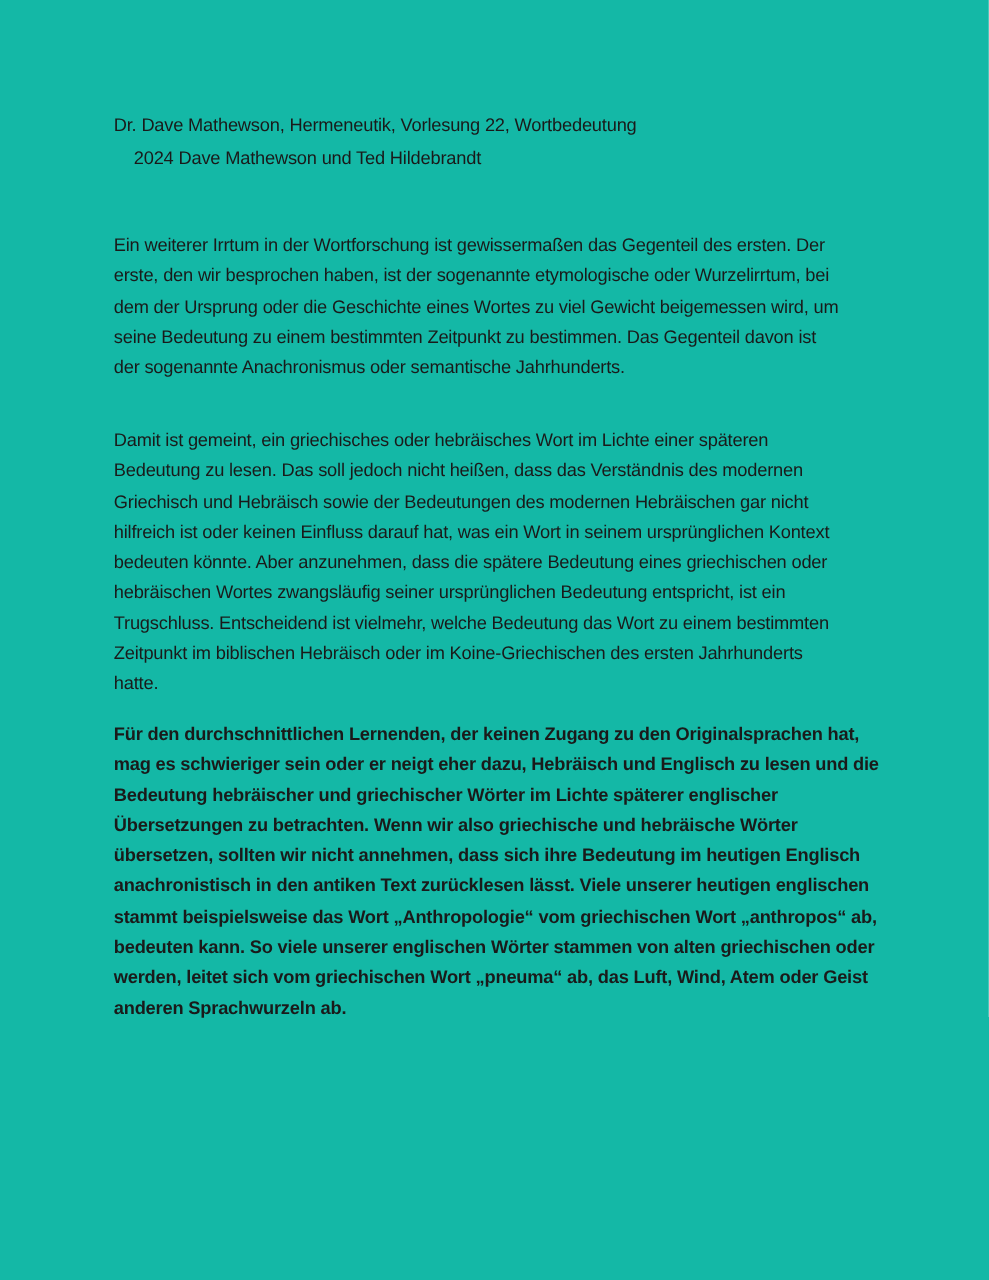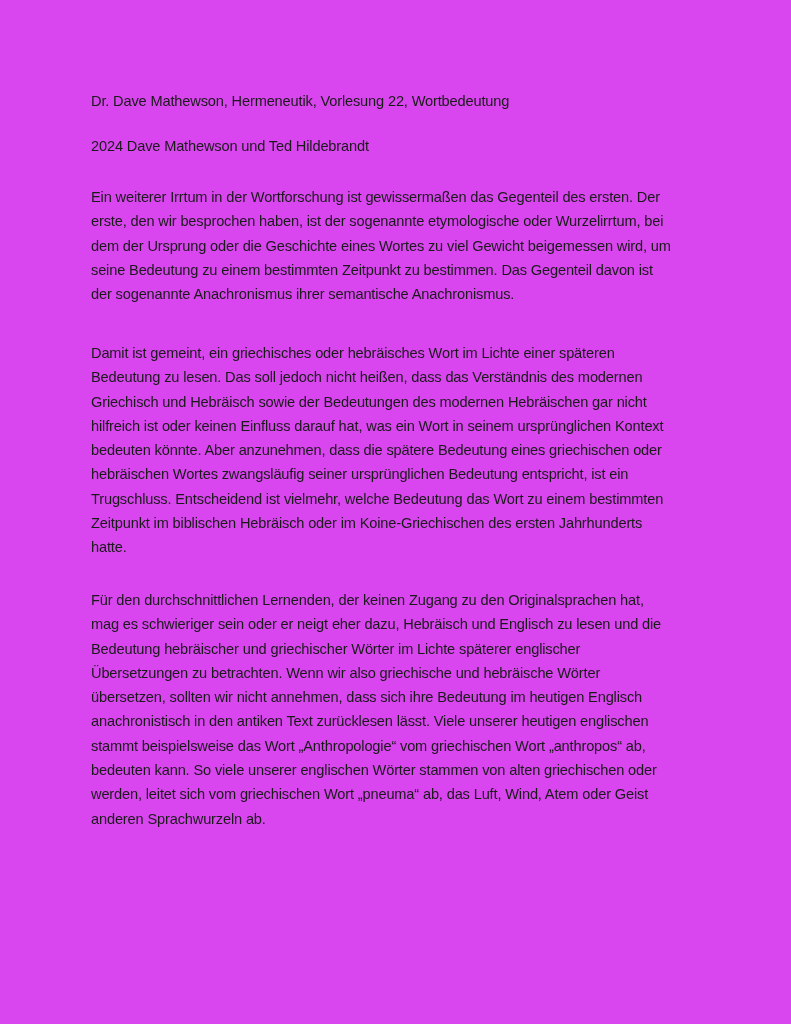--- a/index.html
+++ b/index.html
@@ -12,61 +12,61 @@
       height: 1024px;
       position: relative;
       overflow: hidden;
       font-family: "Liberation Sans", "DejaVu Sans", sans-serif;
       color: #1a1a1a;
     }
     .page {
       position: absolute;
       left: 0; top: 0;
       width: 791px; height: 1024px;
-      background: #d946ef;
+      background: #14b8a6;
     }
     .text-block {
       position: absolute;
       left: 91px;
       width: 620px;
       font-size: 14.6px;
       line-height: 24.3px;
       letter-spacing: -0.15px;
       white-space: nowrap;
     }
     .line {
       display: block;
       height: 24.3px;
     }
     #header-line-1 { top: 89px; }
-    #header-line-2 { top: 134px; }
+    #header-line-2 { top: 115px; margin-left: 16px; }
     #para-1 { top: 185px; }
     #para-2 { top: 341px; }
-    #para-3 { top: 588px; }
+    #para-3 { top: 576px; font-weight: bold; }
     #para-4 { top: 864px; }
   </style>
 </head>
 <body>
 
 <div class="page">
 
   <div id="header-line-1" class="text-block">
     <span class="line">Dr. Dave Mathewson, Hermeneutik, Vorlesung 22, Wortbedeutung</span>
   </div>
 
   <div id="header-line-2" class="text-block">
     <span class="line">2024 Dave Mathewson und Ted Hildebrandt</span>
   </div>
 
   <div id="para-1" class="text-block">
     <span class="line">Ein weiterer Irrtum in der Wortforschung ist gewissermaßen das Gegenteil des ersten. Der</span>
     <span class="line">erste, den wir besprochen haben, ist der sogenannte etymologische oder Wurzelirrtum, bei</span>
     <span class="line">dem der Ursprung oder die Geschichte eines Wortes zu viel Gewicht beigemessen wird, um</span>
     <span class="line">seine Bedeutung zu einem bestimmten Zeitpunkt zu bestimmen. Das Gegenteil davon ist</span>
-    <span class="line">der sogenannte Anachronismus ihrer semantische Anachronismus.</span>
+    <span class="line">der sogenannte Anachronismus oder semantische Jahrhunderts.</span>
   </div>
 
   <div id="para-2" class="text-block">
     <span class="line">Damit ist gemeint, ein griechisches oder hebräisches Wort im Lichte einer späteren</span>
     <span class="line">Bedeutung zu lesen. Das soll jedoch nicht heißen, dass das Verständnis des modernen</span>
     <span class="line">Griechisch und Hebräisch sowie der Bedeutungen des modernen Hebräischen gar nicht</span>
     <span class="line">hilfreich ist oder keinen Einfluss darauf hat, was ein Wort in seinem ursprünglichen Kontext</span>
     <span class="line">bedeuten könnte. Aber anzunehmen, dass die spätere Bedeutung eines griechischen oder</span>
     <span class="line">hebräischen Wortes zwangsläufig seiner ursprünglichen Bedeutung entspricht, ist ein</span>
     <span class="line">Trugschluss. Entscheidend ist vielmehr, welche Bedeutung das Wort zu einem bestimmten</span>

